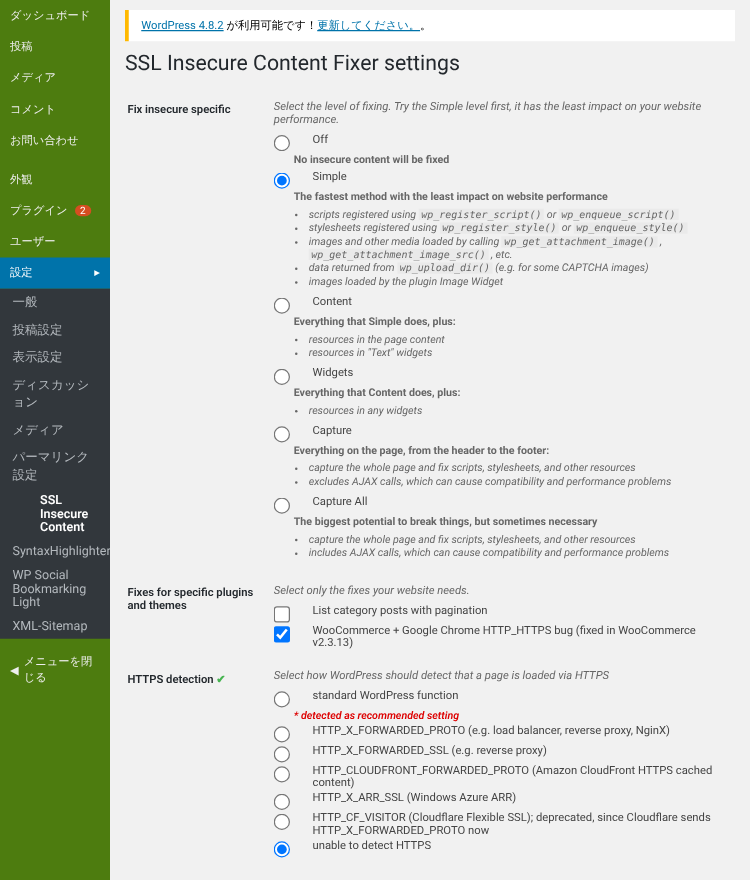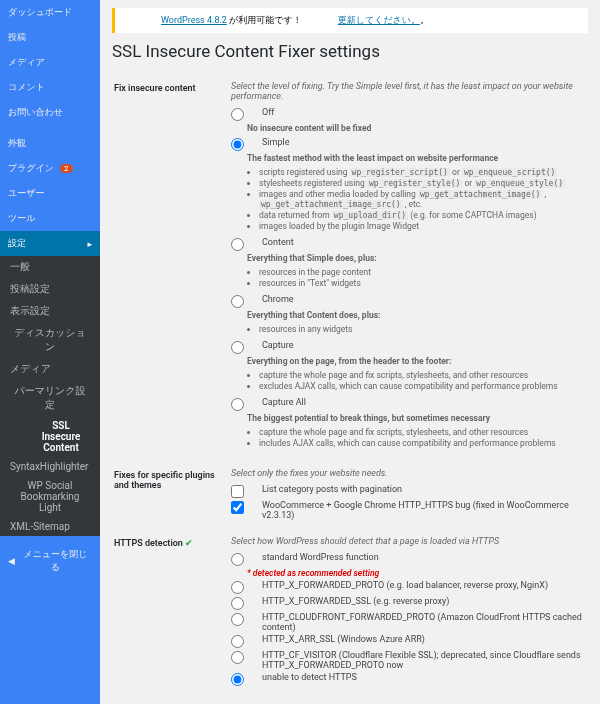--- a/index.html
+++ b/index.html
@@ -1,35 +1,35 @@
 <!DOCTYPE html>
 <html><head>
 <meta charset="utf-8">
 <style>
 * { box-sizing: border-box; margin: 0; padding: 0; }
 body { font-family: -apple-system, BlinkMacSystemFont, "Segoe UI", Roboto, sans-serif; font-size: 10px; background: #f1f1f1; width: 600px; height: 704px; overflow: hidden; display: flex; }
-.sidebar { width: 100px; background: #3b82f6; color: #eee; font-size: 9px; flex-shrink: 0; text-align: center; }
+.sidebar { width: 88px; background: #4d7c0f; color: #eee; font-size: 9px; flex-shrink: 0; }
 .sidebar-item { padding: 6px 8px; color: #eee; cursor: pointer; display: flex; align-items: center; gap: 4px; }
 .sidebar-item.active { background: #0073aa; color: #fff; }
 .sidebar-item .badge { background: #d54e21; color: #fff; border-radius: 8px; padding: 0 4px; font-size: 8px; margin-left: 2px; }
 .sidebar-sub { background: #32373c; }
 .sidebar-sub .sidebar-item { padding: 4px 10px; font-size: 10px; color: #b4b9be; }
 .sidebar-sub .sidebar-item.current { color: #fff; font-weight: 600; padding-left: 32px; }
 .main { flex: 1; background: #f1f1f1; padding: 0 12px 12px 12px; overflow: hidden; }
 .notice { border-left: 3px solid #ffb900; background: #fff; padding: 6px 10px; margin: 8px 0; font-size: 9px; }
-.notice a { color: #0073aa; text-decoration: underline; margin-left: 36px; }
+.notice a { color: #0073aa; text-decoration: underline; }
 h1 { font-size: 17px; font-weight: 400; color: #23282d; margin: 8px 0 12px; }
 .form-table { width: 100%; }
 .form-table th { width: 115px; text-align: left; vertical-align: top; padding: 8px 6px 8px 0; font-weight: 600; font-size: 9px; color: #23282d; }
 .form-table td { vertical-align: top; padding: 6px 0; font-size: 9px; color: #444; margin-top: 47px; }
 .desc-em { font-style: italic; color: #666; display: block; margin-bottom: 6px; }
 .radio-row, .check-row { display: flex; align-items: flex-start; gap: 18px; margin: 2px 0; }
 .radio-row input, .check-row input { margin-top: 1px; }
 .opt-desc { color: #666; margin: 2px 0 4px 16px; font-size: 8.5px; font-weight: bold; }
-.opt-list { list-style: disc; margin: 2px 0 6px 28px; color: #666; font-size: 8.5px; }
+.opt-list { list-style: disc; margin: 2px 0 6px 28px; color: #666; font-size: 8.5px; font-style: italic; }
 .opt-list li { margin: 1px 0; }
 code { background: #eaeaea; padding: 0 2px; font-family: Consolas, Monaco, monospace; font-size: 8px; }
 .red { color: #d00; font-weight: 600; font-style: italic; }
 .check-green { color: #46b450; }
 .arrow { color: #0073aa; }
 </style>
 </head>
 <body>
 
 <div class="sidebar">
@@ -51,23 +51,20 @@
   <div style="height:6px"></div>
   <div class="sidebar-item">
       <span>外観</span>
     </div>
   <div class="sidebar-item">
       <span>プラグイン</span>
       <span class="badge">2</span>
     </div>
   <div class="sidebar-item">
       <span>ユーザー</span>
-    </div>
-  <div class="sidebar-item">
-      <span>ツール</span>
     </div>
   <div class="sidebar-item active">
       <span>設定</span>
       <span class="arrow" style="margin-left:auto;color:#fff">▸</span>
     </div>
   <div class="sidebar-sub">
     <div class="sidebar-item">一般</div>
     <div class="sidebar-item">投稿設定</div>
     <div class="sidebar-item">表示設定</div>
     <div class="sidebar-item">ディスカッション</div>
@@ -86,21 +83,21 @@
 
 <div class="main">
   <div class="notice">
     <a>WordPress 4.8.2</a><span> が利用可能です！</span><a>更新してください。</a><span>。</span>
   </div>
   <h1>SSL Insecure Content Fixer settings</h1>
 
   <table class="form-table">
     <tbody>
         <tr>
-      <th>Fix insecure content</th>
+      <th>Fix insecure specific</th>
       <td>
         <span class="desc-em">Select the level of fixing. Try the Simple level first, it has the least impact on your website performance.</span>
 
         <div class="radio-row">
               <input type="radio" name="fix" style="">
               <span>Off</span>
             </div>
         <div class="opt-desc">No insecure content will be fixed</div>
 
         <div class="radio-row">
@@ -121,21 +118,21 @@
               <span>Content</span>
             </div>
         <div class="opt-desc">Everything that Simple does, plus:</div>
         <ul class="opt-list">
               <li>resources in the page content</li>
               <li>resources in "Text" widgets</li>
             </ul>
 
         <div class="radio-row">
               <input type="radio" name="fix" style="">
-              <span>Chrome</span>
+              <span>Widgets</span>
             </div>
         <div class="opt-desc">Everything that Content does, plus:</div>
         <ul class="opt-list">
               <li>resources in any widgets</li>
             </ul>
 
         <div class="radio-row">
               <input type="radio" name="fix" style="">
               <span>Capture</span>
             </div>

